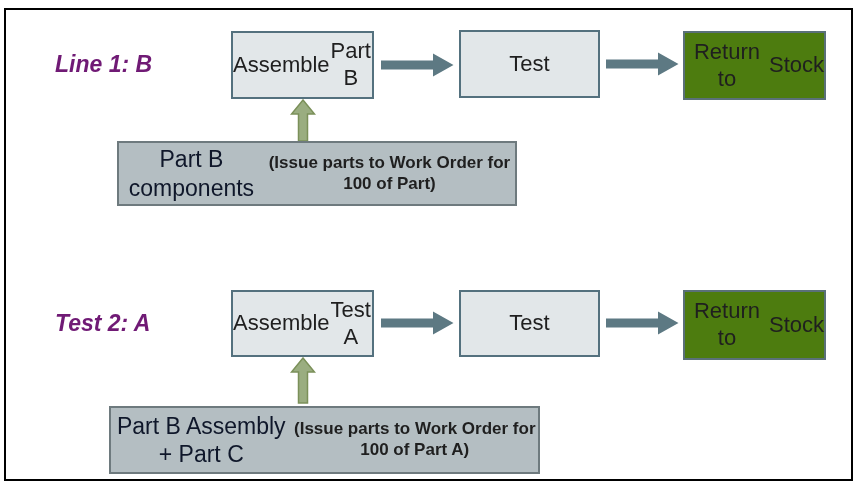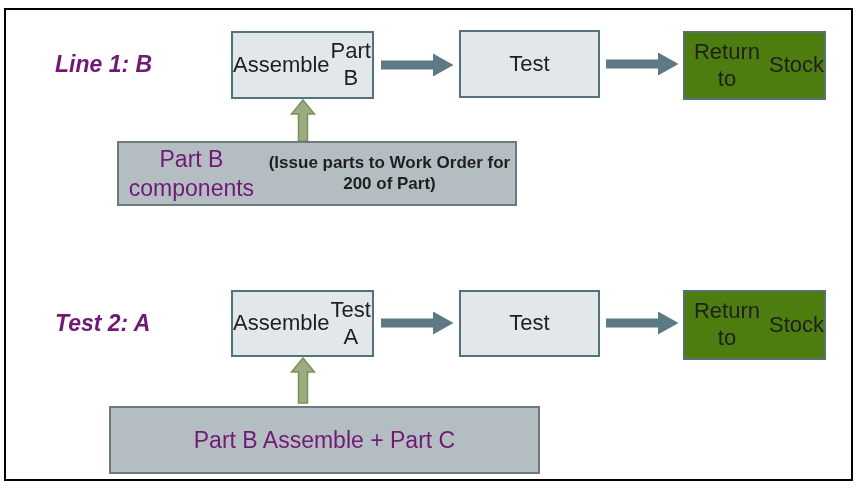--- a/index.html
+++ b/index.html
@@ -51,21 +51,21 @@
     background: #4d7c0f;
     border: 2px solid #5a7079;
     font-size: 22px;
   }
   .box.medium {
     background: #b4bec2;
     border: 2px solid #6e7a7e;
   }
   .comp-title {
     font-size: 23px;
-    color: #701a75;
+    color: #0f172a;
   }
   .comp-sub {
     font-size: 17px;
     font-weight: bold;
     color: #1f1f1f;
   }
   svg { display: block; }
 </style>
 </head>
 <body>
@@ -102,21 +102,21 @@
     </div>
 
     <div class="abs" style="left:284px; top:89px;">
       <svg width="26" height="43" viewBox="0 0 26 43">
         <polygon points="13,1 24.5,15 17.5,15 17.5,42 8.5,42 8.5,15 1.5,15" fill="#9aad80" stroke="#7b9059" stroke-width="1.5"></polygon>
       </svg>
     </div>
 
     <div class="abs box medium" style="left:111px; top:131px; width:400px; height:65px;">
       <span class="comp-title">Part B components</span>
-      <span class="comp-sub">(Issue parts to Work Order for 200 of Part)</span>
+      <span class="comp-sub">(Issue parts to Work Order for 100 of Part)</span>
     </div>
 
     <div class="abs line-label" style="left:49px; top:300px;">Test 2: A</div>
 
     <div class="abs box light" style="left:225px; top:280px; width:143px; height:67px;">
       <span>Assemble</span>
       <span>Test A</span>
     </div>
 
     <div class="abs" style="left:375px; top:300px;">
@@ -140,17 +140,18 @@
       <span>Stock</span>
     </div>
 
     <div class="abs" style="left:284px; top:347px;">
       <svg width="26" height="47" viewBox="0 0 26 47">
         <polygon points="13,1 24.5,15 17.5,15 17.5,46 8.5,46 8.5,15 1.5,15" fill="#9aad80" stroke="#7b9059" stroke-width="1.5"></polygon>
       </svg>
     </div>
 
     <div class="abs box medium" style="left:103px; top:396px; width:431px; height:68px;">
-      <span class="comp-title">Part B Assemble + Part C</span>
+      <span class="comp-title">Part B Assembly + Part C</span>
+      <span class="comp-sub">(Issue parts to Work Order for 100 of Part A)</span>
     </div>
 
   </div>
 </div>
 
 </body></html>

